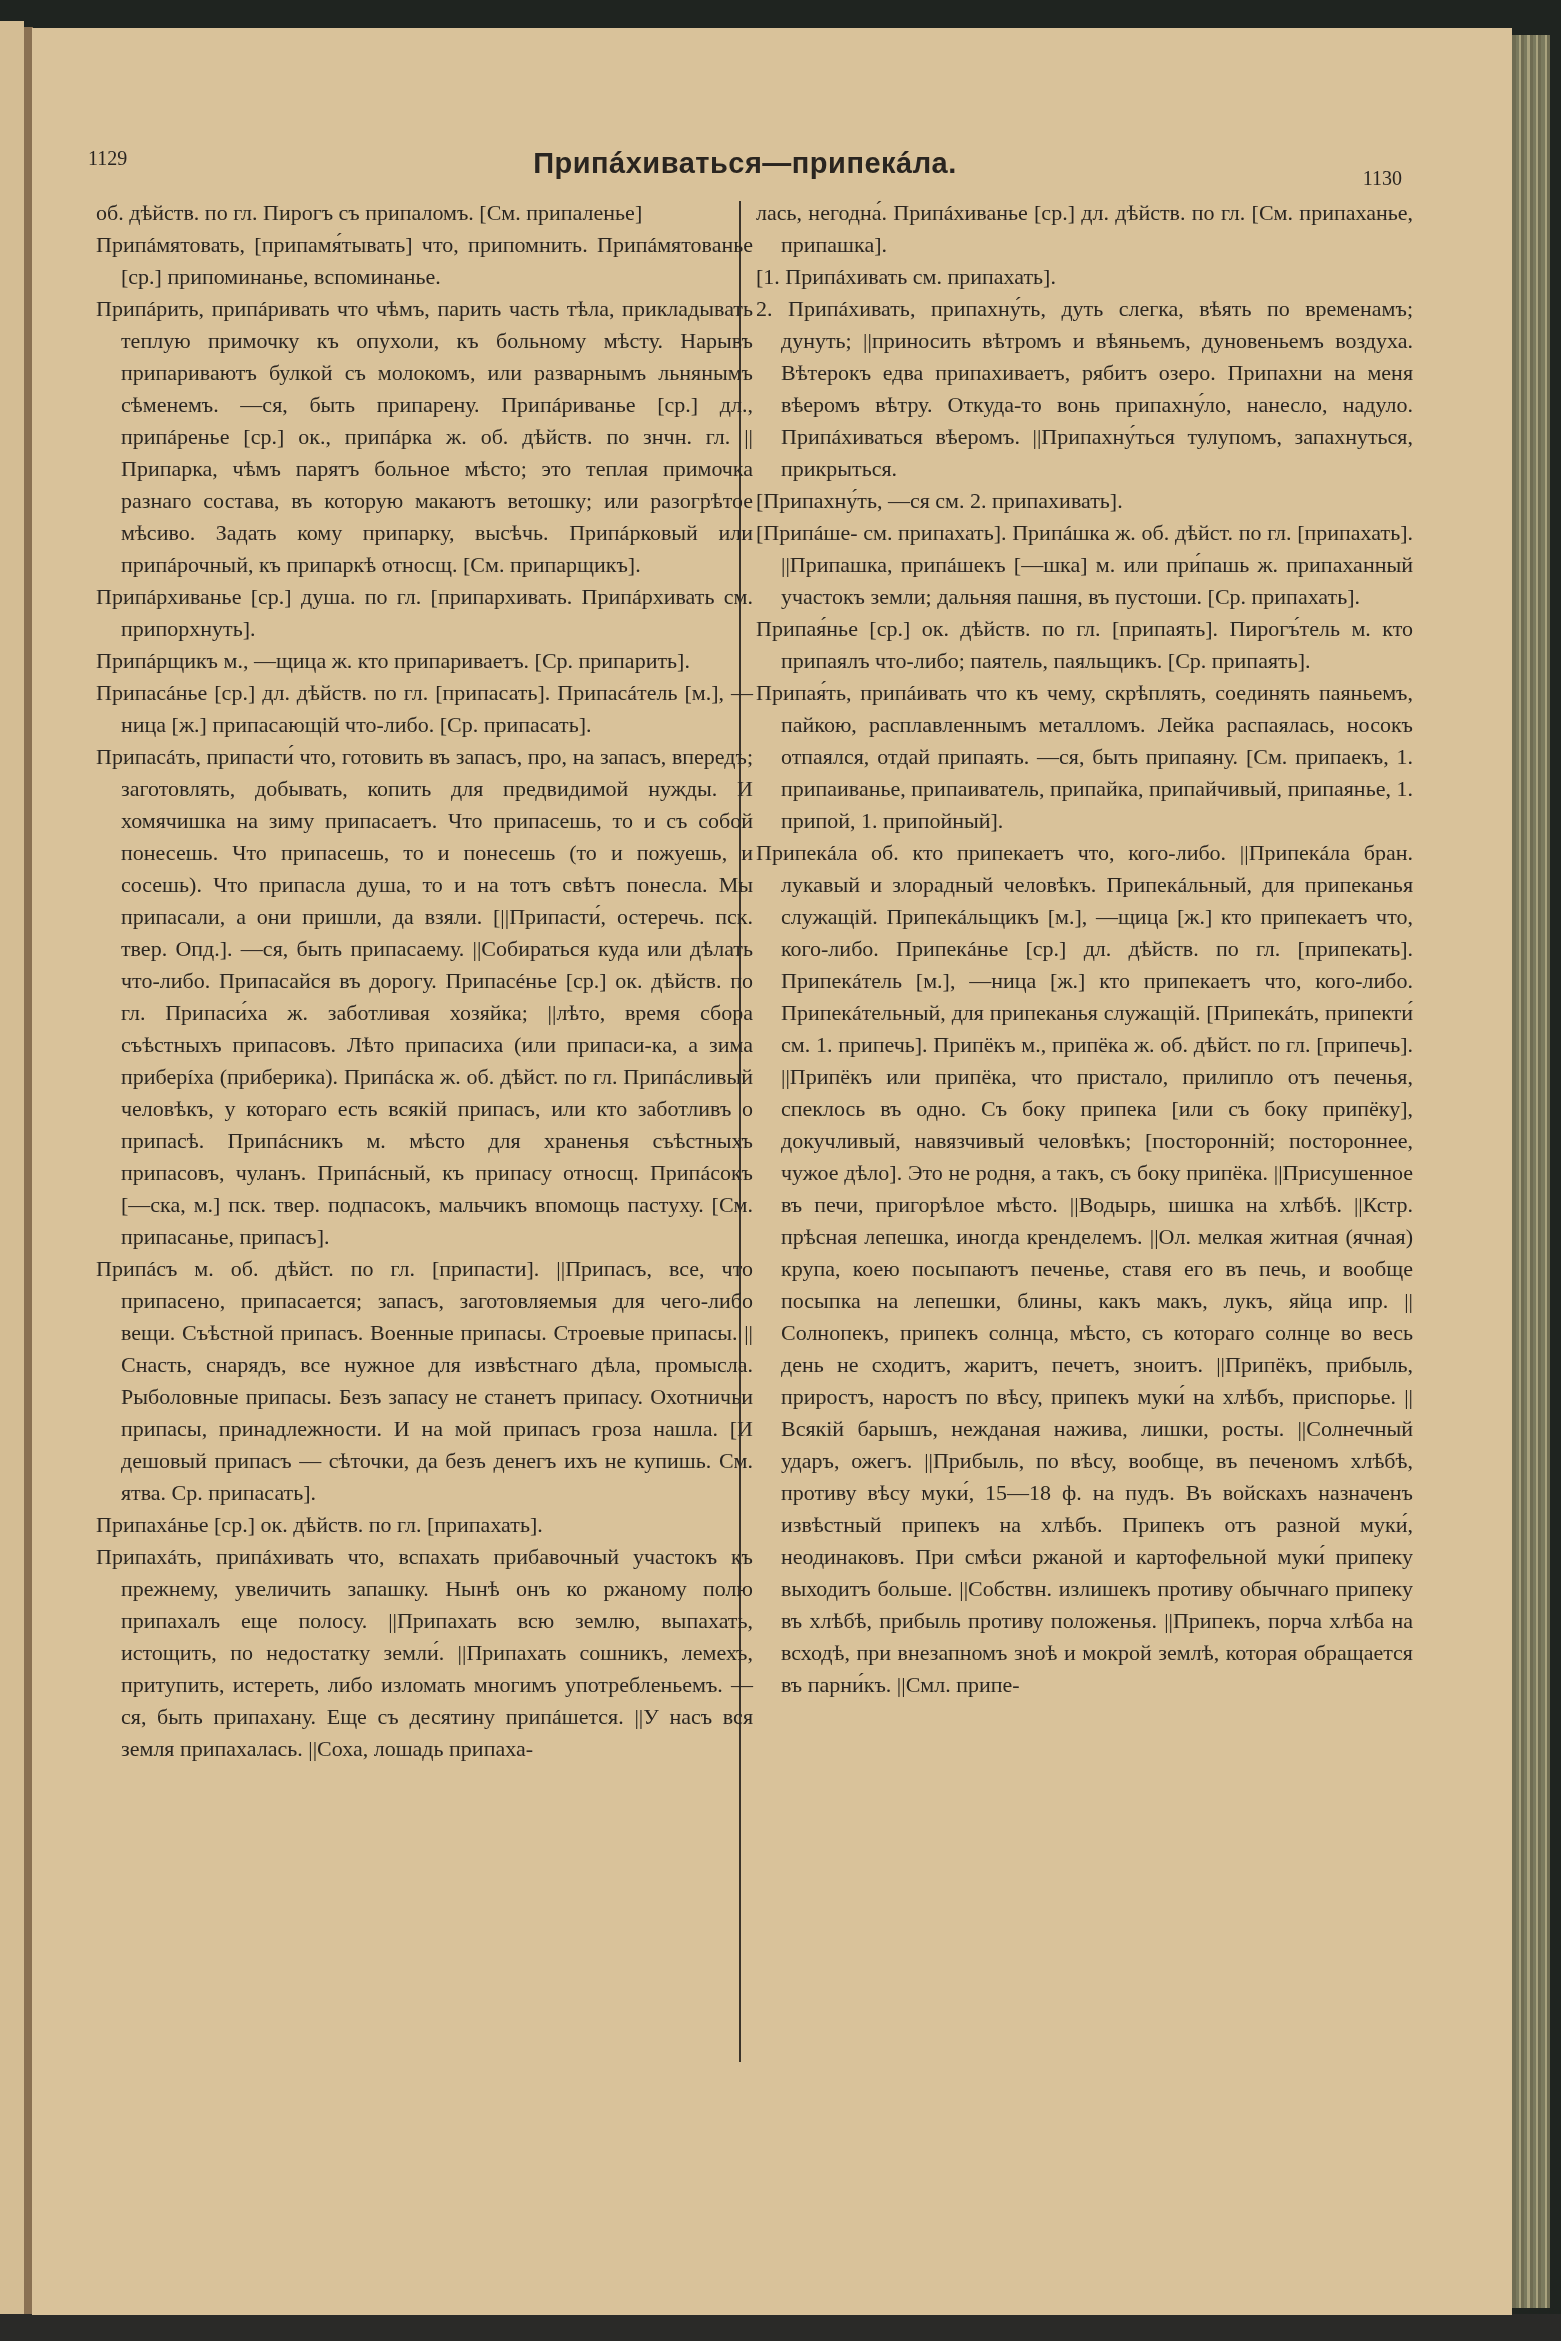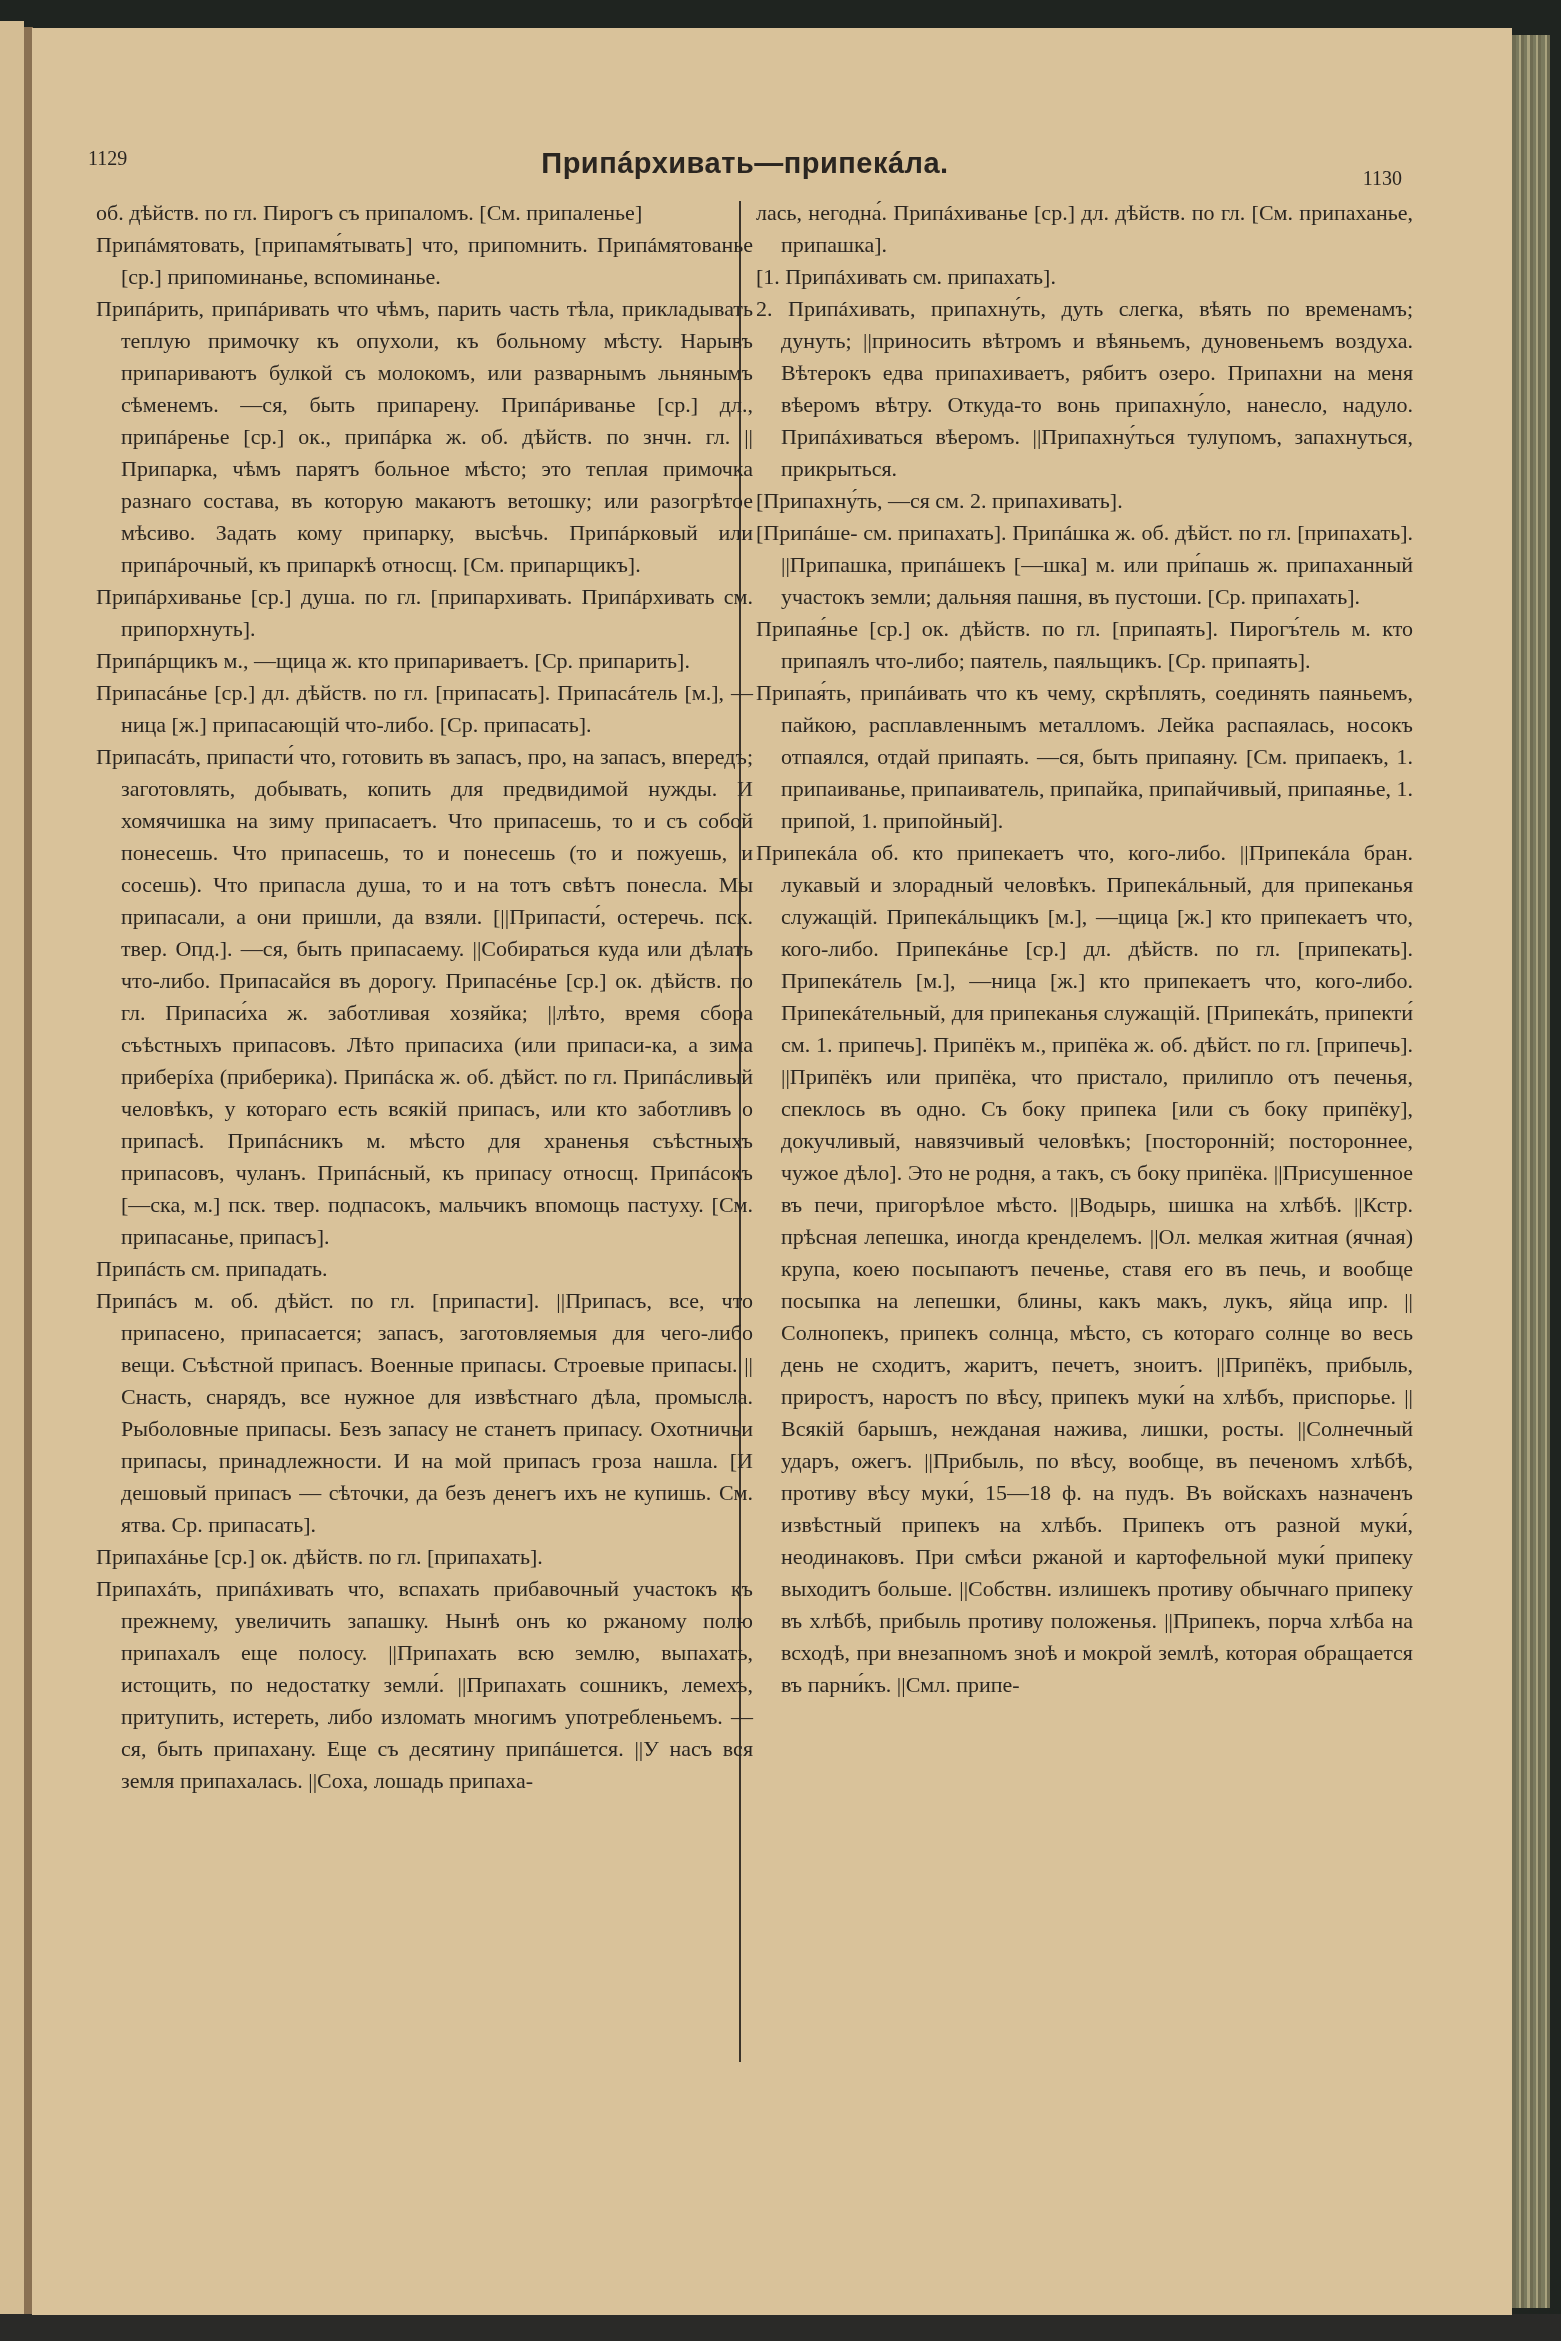--- a/index.html
+++ b/index.html
@@ -25,35 +25,34 @@
 
 <div class="leftstrip"></div>
 <div class="gutter"></div>
 <div class="edges"></div>
 <div class="bottomband"></div>
 
 <div class="page"></div>
 
 <div class="header">
   <span class="pnum l">1129</span>
-  <div class="htitle">Припáрхивать—припекáла.</div>
+  <div class="htitle">Припáхиваться—припекáла.</div>
   <span class="pnum r">1130</span>
 </div>
 
 <div class="rule"></div>
 
 <div class="col left">
   <p class="entry">об. дѣйств. по гл. Пирогъ съ припаломъ. [См. припаленье]</p>
   <p class="entry">Припáмятовать, [припамя́тывать] что, припомнить. Припáмятованье [ср.] припоминанье, вспоминанье.</p>
   <p class="entry">Припáрить, припáривать что чѣмъ, парить часть тѣла, прикладывать теплую примочку къ опухоли, къ больному мѣсту. Нарывъ припариваютъ булкой съ молокомъ, или разварнымъ льнянымъ сѣменемъ. —ся, быть припарену. Припáриванье [ср.] дл., припáренье [ср.] ок., припáрка ж. об. дѣйств. по знчн. гл. || Припарка, чѣмъ парятъ больное мѣсто; это теплая примочка разнаго состава, въ которую макаютъ ветошку; или разогрѣтое мѣсиво. Задать кому припарку, высѣчь. Припáрковый или припáрочный, къ припаркѣ относщ. [См. припарщикъ].</p>
   <p class="entry">Припáрхиванье [ср.] душа. по гл. [припархивать. Припáрхивать см. припорхнуть].</p>
   <p class="entry">Припáрщикъ м., —щица ж. кто припариваетъ. [Ср. припарить].</p>
   <p class="entry">Припасáнье [ср.] дл. дѣйств. по гл. [припасать]. Припасáтель [м.], —ница [ж.] припасающій что-либо. [Ср. припасать].</p>
   <p class="entry">Припасáть, припасти́ что, готовить въ запасъ, про, на запасъ, впередъ; заготовлять, добывать, копить для предвидимой нужды. И хомячишка на зиму припасаетъ. Что припасешь, то и съ собой понесешь. Что припасешь, то и понесешь (то и пожуешь, и сосешь). Что припасла душа, то и на тотъ свѣтъ понесла. Мы припасали, а они пришли, да взяли. [||Припасти́, остеречь. пск. твер. Опд.]. —ся, быть припасаему. ||Собираться куда или дѣлать что-либо. Припасайся въ дорогу. Припасéнье [ср.] ок. дѣйств. по гл. Припаси́ха ж. заботливая хозяйка; ||лѣто, время сбора съѣстныхъ припасовъ. Лѣто припасиха (или припаси-ка, а зима приберíха (приберика). Припáска ж. об. дѣйст. по гл. Припáсливый человѣкъ, у котораго есть всякій припасъ, или кто заботливъ о припасѣ. Припáсникъ м. мѣсто для храненья съѣстныхъ припасовъ, чуланъ. Припáсный, къ припасу относщ. Припáсокъ [—ска, м.] пск. твер. подпасокъ, мальчикъ впомощь пастуху. [См. припасанье, припасъ].</p>
-  <p class="entry">Припáсть см. припадать.</p>
   <p class="entry">Припáсъ м. об. дѣйст. по гл. [припасти]. ||Припасъ, все, что припасено, припасается; запасъ, заготовляемыя для чего-либо вещи. Съѣстной припасъ. Военные припасы. Строевые припасы. ||Снасть, снарядъ, все нужное для извѣстнаго дѣла, промысла. Рыболовные припасы. Безъ запасу не станетъ припасу. Охотничьи припасы, принадлежности. И на мой припасъ гроза нашла. [И дешовый припасъ — сѣточки, да безъ денегъ ихъ не купишь. См. ятва. Ср. припасать].</p>
   <p class="entry">Припахáнье [ср.] ок. дѣйств. по гл. [припахать].</p>
   <p class="entry">Припахáть, припáхивать что, вспахать прибавочный участокъ къ прежнему, увеличить запашку. Нынѣ онъ ко ржаному полю припахалъ еще полосу. ||Припахать всю землю, выпахать, истощить, по недостатку земли́. ||Припахать сошникъ, лемехъ, притупить, истереть, либо изломать многимъ употребленьемъ. —ся, быть припахану. Еще съ десятину припáшется. ||У насъ вся земля припахалась. ||Соха, лошадь припаха-</p>
 </div>
 
 <div class="col right">
   <p class="entry">лась, негодна́. Припáхиванье [ср.] дл. дѣйств. по гл. [См. припаханье, припашка].</p>
   <p class="entry">[1. Припáхивать см. припахать].</p>
   <p class="entry">2. Припáхивать, припахну́ть, дуть слегка, вѣять по временамъ; дунуть; ||приносить вѣтромъ и вѣяньемъ, дуновеньемъ воздуха. Вѣтерокъ едва припахиваетъ, рябитъ озеро. Припахни на меня вѣеромъ вѣтру. Откуда-то вонь припахну́ло, нанесло, надуло. Припáхиваться вѣеромъ. ||Припахну́ться тулупомъ, запахнуться, прикрыться.</p>
   <p class="entry">[Припахну́ть, —ся см. 2. припахивать].</p>

